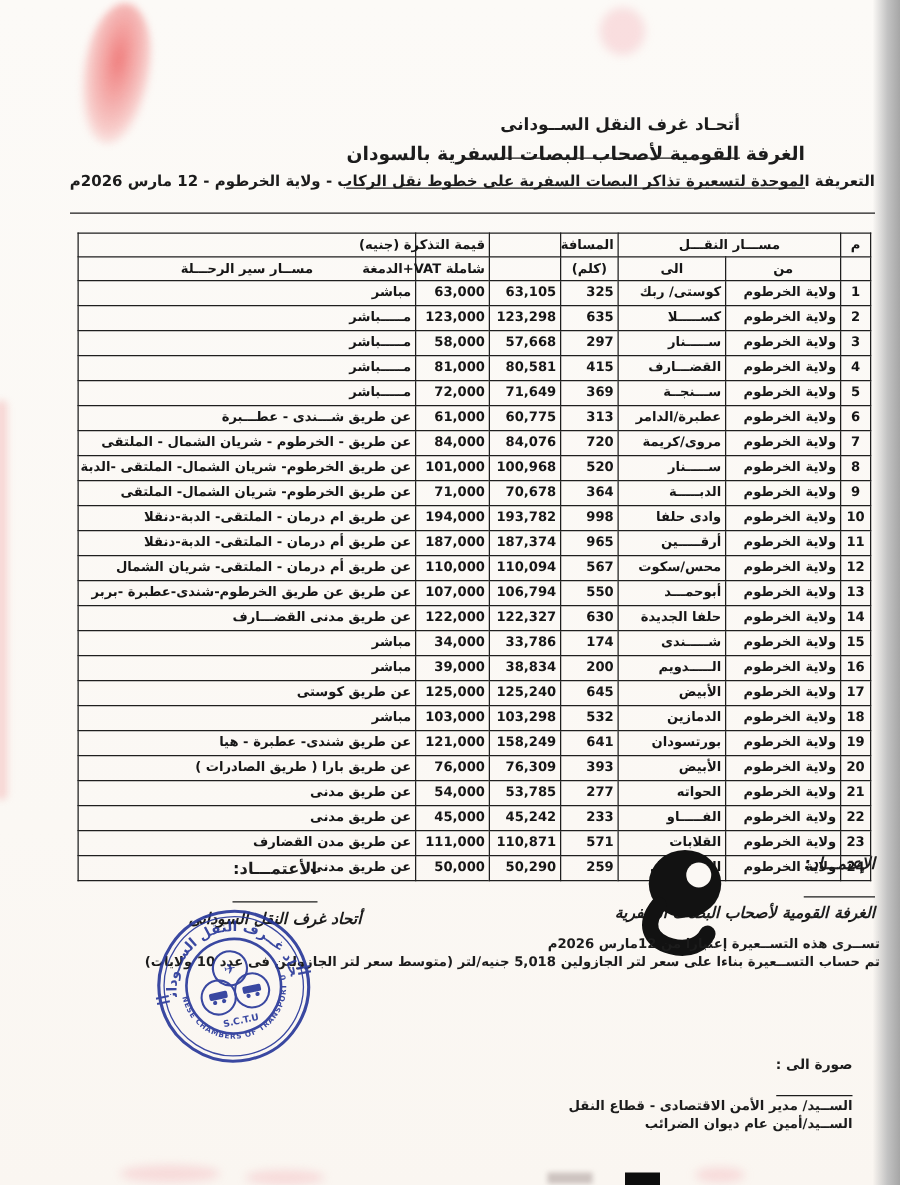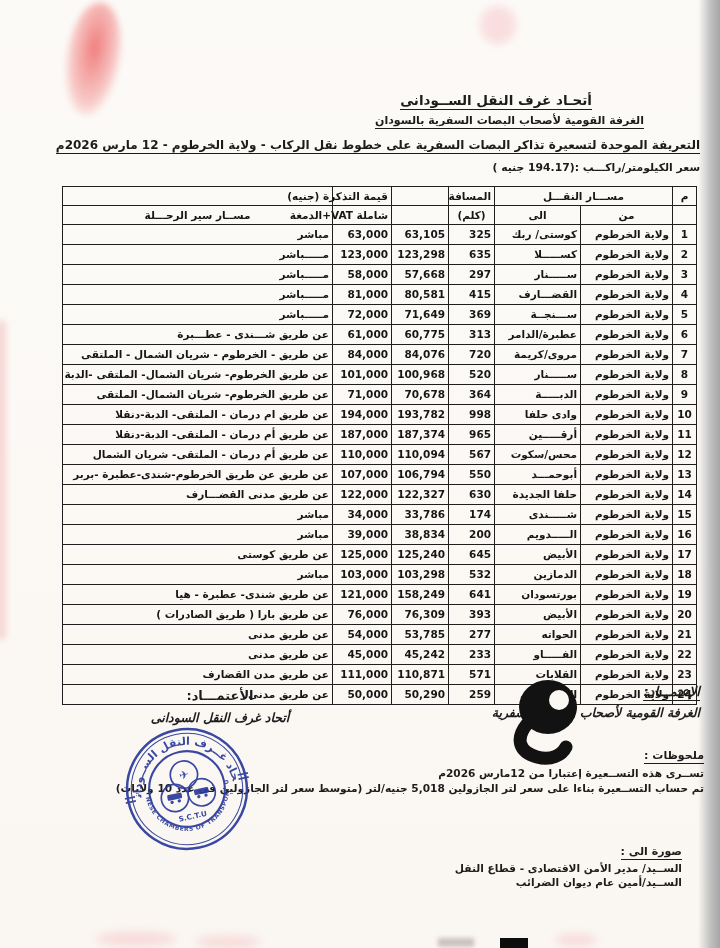--- a/index.html
+++ b/index.html
@@ -4,37 +4,37 @@
 <style>
   html,body{margin:0;padding:0;}
   body{
     width:720px;height:948px;position:relative;overflow:hidden;
     background:linear-gradient(180deg,#fcfaf7 0%,#fbf8f4 70%,#faf6f1 100%);
     font-family:"DejaVu Sans",sans-serif;
     color:#1c1c1c;
   }
   .abs{position:absolute;}
   .bold{font-weight:700;}
-  .u{border-bottom:1.6px solid #1c1c1c;padding-bottom:1px;display:inline-block;}
+  .u{border-bottom:1.6px solid #1c1c1c;padding-bottom:18px;display:inline-block;}
 
   
   .edge-band{right:0;top:0;width:22px;height:948px;
     background:linear-gradient(to right,rgba(185,185,185,0) 0%,#c2c2c2 55%,#a6a6a6 100%);}
   .red-smudge{left:66px;top:2px;width:54px;height:114px;border-radius:50%;
     background:radial-gradient(ellipse at 50% 40%,rgba(236,92,92,.78),rgba(236,92,92,.3) 58%,rgba(236,92,92,0) 78%);
     filter:blur(3px);transform:rotate(9deg);}
   .pink-soft{border-radius:50%;filter:blur(4px);background:rgba(240,150,160,.28);}
   .left-streak{left:-4px;top:320px;width:10px;height:320px;filter:blur(3px);
     background:rgba(238,140,140,.30);border-radius:6px;}
   .black-bar{left:500px;top:938px;width:28px;height:10px;background:#0d0d0d;}
   .gray-smudge{left:438px;top:938px;width:36px;height:9px;background:rgba(120,100,100,.35);filter:blur(2px);}
 
   
   .h-org{top:92px;right:128px;font-size:13.5px;}
-  .h-chamber{top:114px;right:76px;font-size:11px;}
+  .h-chamber{top:114px;right:76px;font-size:15px;}
   .h-tariff{top:138px;right:20px;font-size:12px;}
   .h-scope{top:161px;right:20px;left:72px;display:flex;justify-content:space-between;font-size:10.8px;font-weight:700;}
 
   
   table.fare{
     top:186px;left:62px;position:absolute;border-collapse:collapse;table-layout:fixed;
     width:634px;font-size:10.5px;font-weight:700;color:#161616;
   }
   table.fare th,table.fare td{
     border:1.4px solid #1f1f1f;padding:0 3px;height:19px;line-height:1;
@@ -73,21 +73,20 @@
 <div class="abs pink-soft" style="left:96px;top:932px;width:80px;height:14px;"></div>
 <div class="abs pink-soft" style="left:196px;top:936px;width:64px;height:12px;"></div>
 <div class="abs pink-soft" style="left:556px;top:934px;width:40px;height:12px;"></div>
 <div class="abs gray-smudge"></div>
 <div class="abs black-bar"></div>
 
 <div class="abs h-org bold"><span class="u">أتحـاد غرف النقل الســودانى</span></div>
 <div class="abs h-chamber bold"><span class="u">الغرفة القومية لأصحاب البصات السفرية  بالسودان</span></div>
 <div class="abs h-tariff bold"><span class="u">التعريفة  الموحدة لتسعيرة تذاكر البصات السفرية  على  خطوط  نقل الركاب -  ولاية  الخرطوم  -  12 مارس  2026م</span></div>
 <div class="abs h-scope">
-  <span>سعر الكيلومتر/راكـــب :(194.17 جنيه )</span>
 </div>
 
 <table class="fare" dir="rtl">
   <colgroup>
     <col style="width:24px">
       <col style="width:92px">
       <col style="width:86px">
     <col style="width:46px">
       <col style="width:57px">
       <col style="width:59px">
@@ -341,21 +340,20 @@
   <div class="n">أتحاد غرف النقل السودانى</div>
 </div>
 
 <svg class="abs scribble" width="96" height="102" viewBox="0 0 96 102">
   <ellipse cx="48" cy="37" rx="29" ry="27" fill="#121212"></ellipse>
   <circle cx="59" cy="30" r="10" fill="#fbf8f4"></circle>
   <path d="M 27 54 C 15 69, 19 82, 37 87 C 51 91, 62 85, 66 77" stroke="#121212" stroke-width="13" fill="none" stroke-linecap="round"></path>
 </svg>
 
 <div class="abs notes bold">
-  <div class="t"><span class="u">ملحوظات :</span></div>
   <div>تســرى هذه التســعيرة إعتبارا  من 12مارس  2026م</div>
   <div>تم حساب التســعيرة  بناءا على سعر لتر الجازولين 5,018 جنيه/لتر  (متوسط سعر لتر الجازولين فى عدد 10 ولايات)</div>
 </div>
 
 <div class="abs copyto bold">
   <div class="t"><span class="u">صورة الى :</span></div>
   <div>الســيد/ مدير  الأمن الاقتصادى - قطاع النقل</div>
   <div>الســيد/أمين عام ديوان الضرائب</div>
 </div>
 

